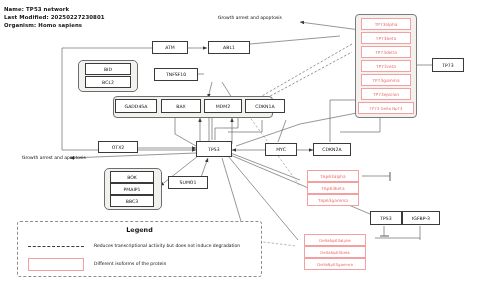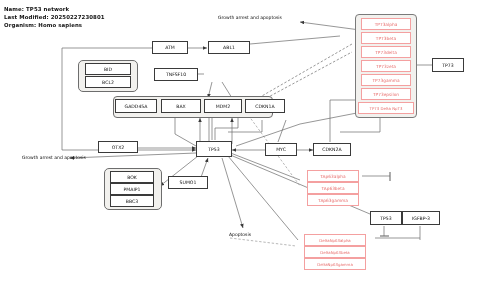--- a/index.html
+++ b/index.html
@@ -178,14 +178,21 @@
   <div class="redbox" style="left:307px;top:194px;width:52px;height:12px;">TAp63gamma</div>
 
   <div class="redbox" style="left:304px;top:234px;width:62px;height:12px;font-size:3.9px;">DeltaNp63alpha</div>
   <div class="redbox" style="left:304px;top:246px;width:62px;height:12px;font-size:3.9px;">DeltaNp63beta</div>
   <div class="redbox" style="left:304px;top:258px;width:62px;height:12px;font-size:3.9px;">DeltaNp63gamma</div>
 
   <div class="lbl" style="left:218px;top:15px;">Growth arrest and apoptosis</div>
   <div class="lbl" style="left:22px;top:155px;">Growth arrest and apoptosis</div>
   <div class="lbl" style="left:229px;top:232px;">Apoptosis</div>
 
+  <div class="legend">
+    <div class="legend-title">Legend</div>
+    <div class="lg-dash" style="top:24px;"></div>
+    <div class="lg-row" style="left:76px;top:21px;">Reduces transcriptional activity but does not induce degradation</div>
+    <div class="lg-swatch" style="top:36px;"></div>
+    <div class="lg-row" style="left:76px;top:39px;">Different isoforms of the protein</div>
+  </div>
 
 </div>
 
 </body></html>

